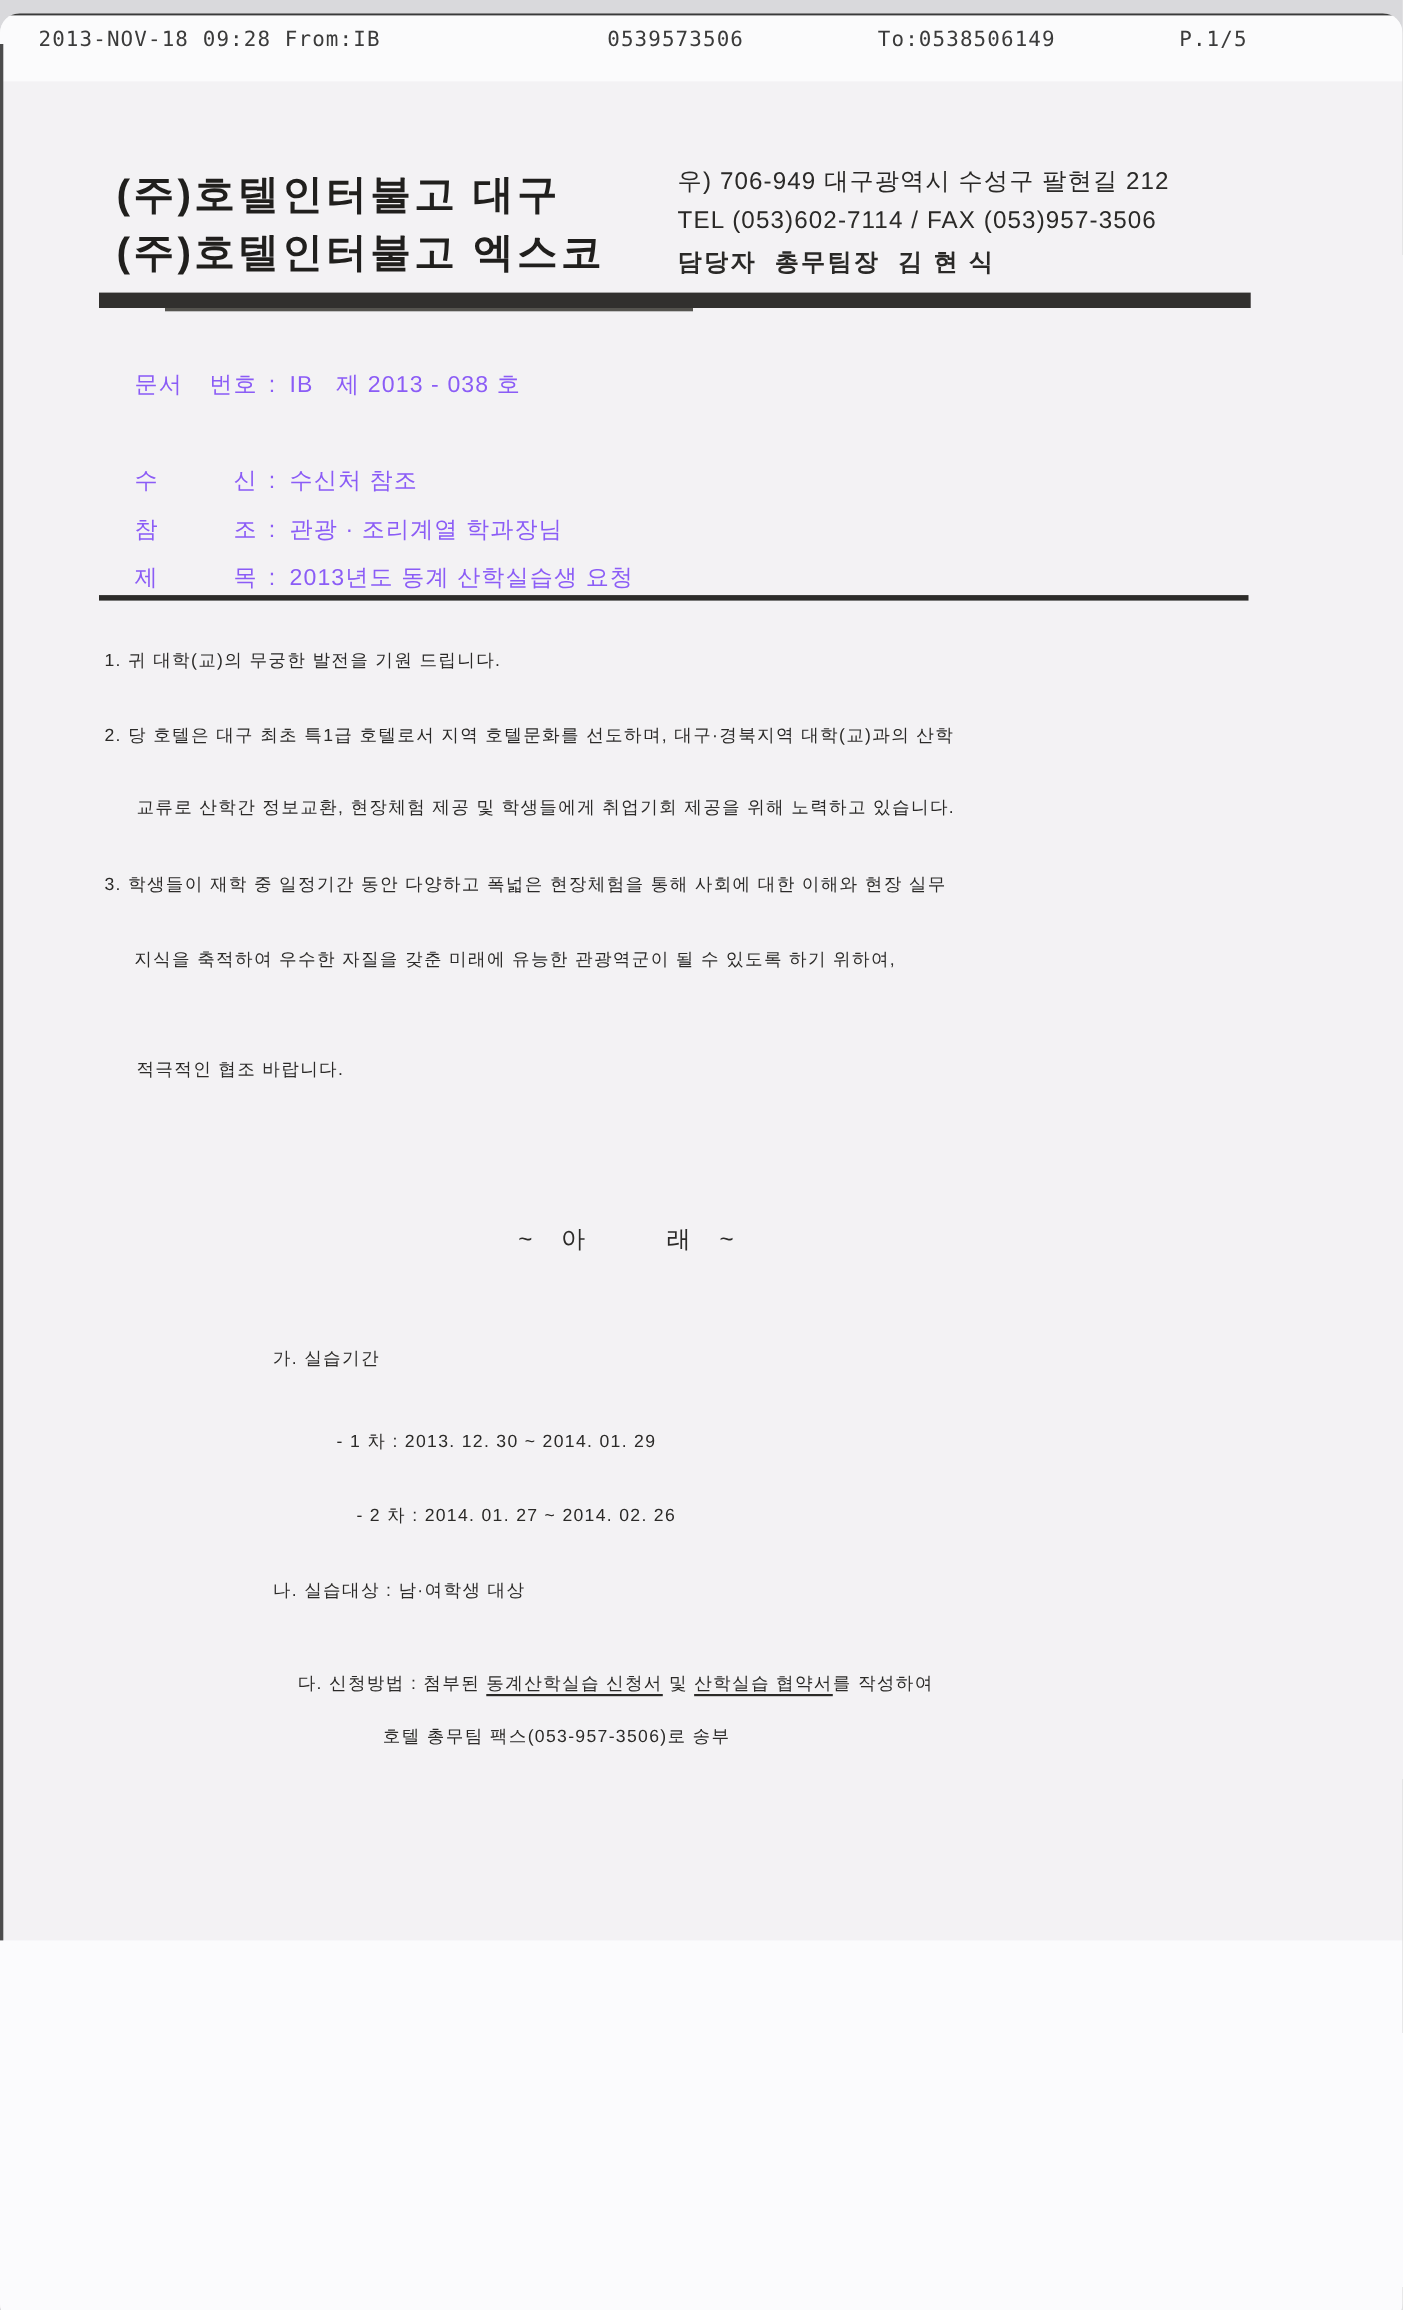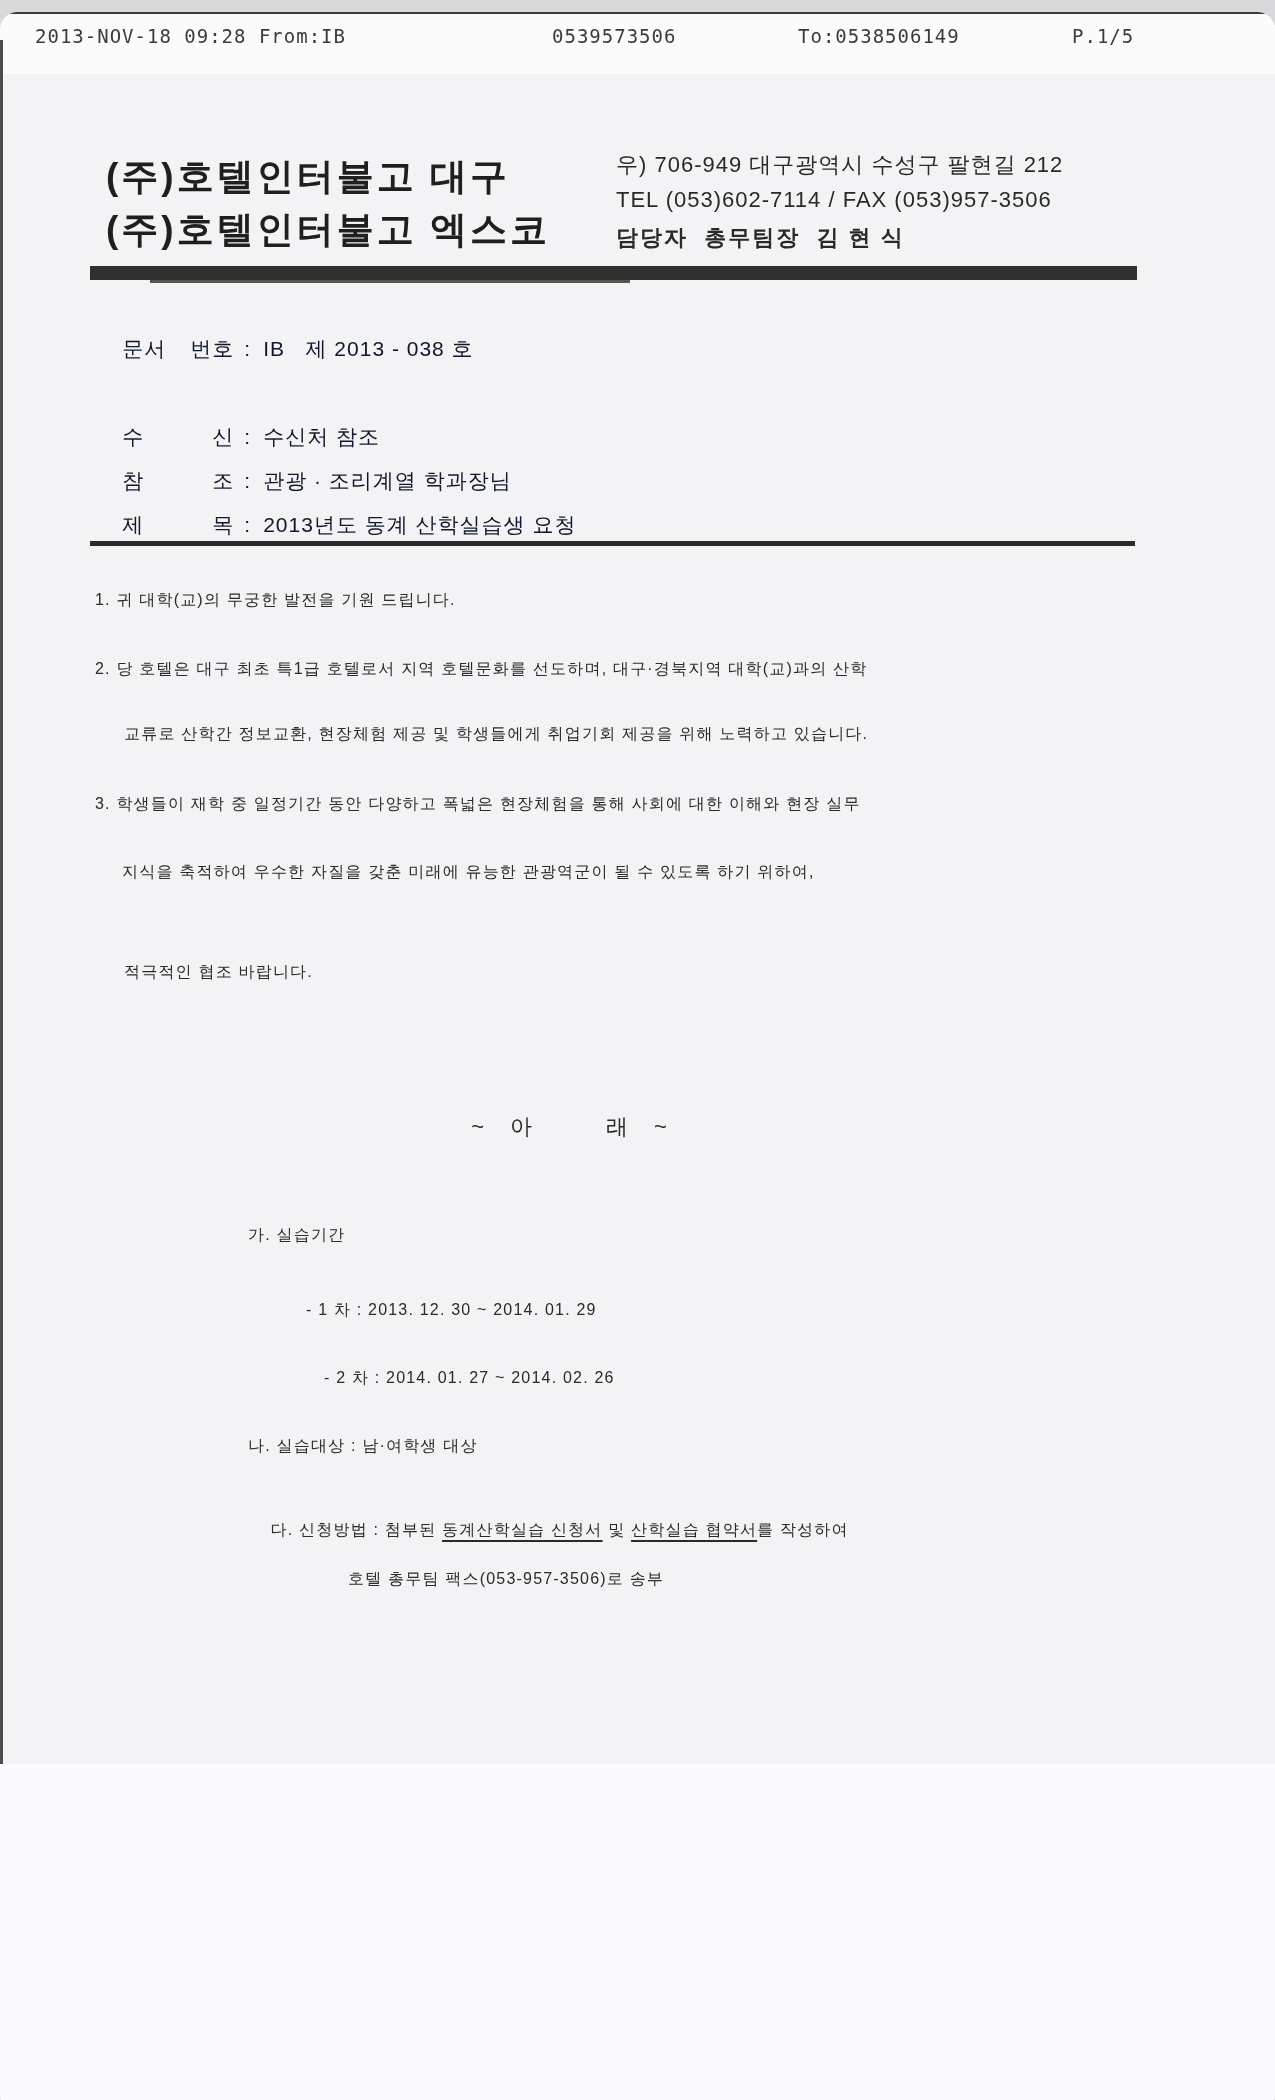--- a/index.html
+++ b/index.html
@@ -60,21 +60,21 @@
     position: absolute; left: 90px; top: 254px; width: 1047px; height: 14px;
     background: #31302e;
   }
   .head-bar-frag {
     position: absolute; left: 150px; top: 268px; width: 480px; height: 3px;
     background: #55544f;
   }
 
   .meta-row {
     position: absolute; left: 95px;
-    font-size: 21px; color: #0f172a; letter-spacing: 1px; white-space: pre;
+    font-size: 21px; color: #8b5cf6; letter-spacing: 1px; white-space: pre;
   }
   .meta-row .meta-label {
     display: inline-block; width: 112px;
     text-align: justify; text-align-last: justify; white-space: normal;
   }
   .meta-row .meta-colon { display: inline-block; margin: 0 12px 0 10px; }
   .mr0 { top: 299px; }
   .mr1 { top: 343px; }
   .mr2 { top: 387px; }
   .mr3 { top: 431px; }

